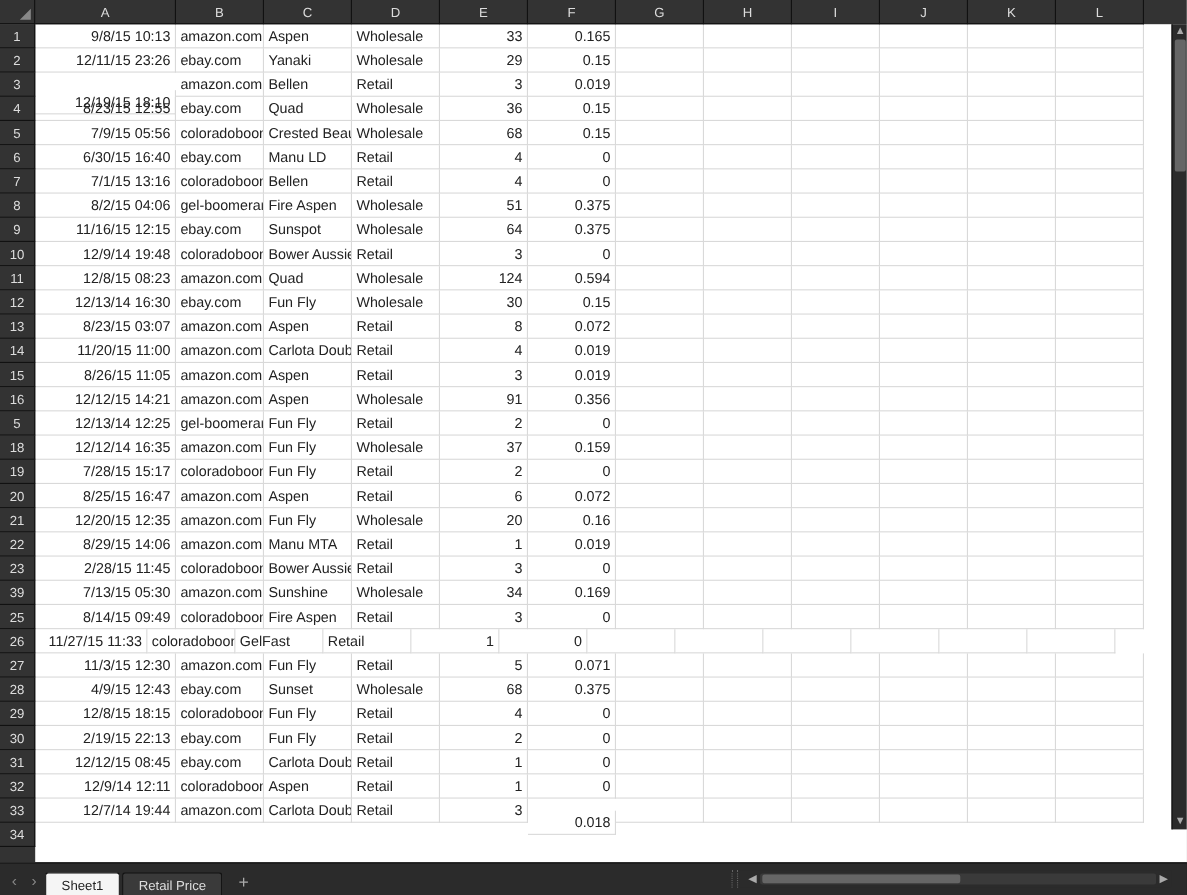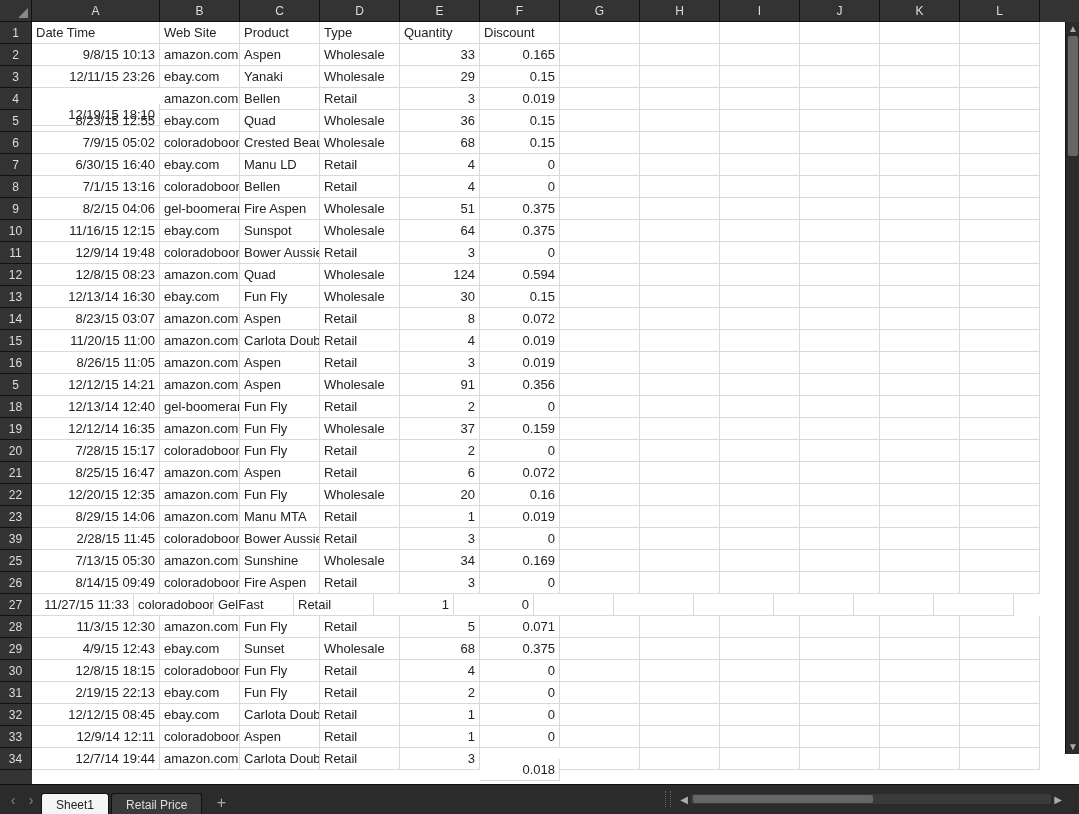--- a/index.html
+++ b/index.html
@@ -249,34 +249,20 @@
         <div class="row-head">29</div>
         <div class="row-head">30</div>
         <div class="row-head">31</div>
         <div class="row-head">32</div>
         <div class="row-head">33</div>
         <div class="row-head">34</div>
       </div>
 
     <div class="cells">
 
-    <div class="row">
-          <div class="cell txt" style="width: 128px;">Date Time</div>
-          <div class="cell txt" style="width: 80px;">Web Site</div>
-          <div class="cell txt" style="width: 80px;">Product</div>
-          <div class="cell txt" style="width: 80px;">Type</div>
-          <div class="cell txt" style="width: 80px;">Quantity</div>
-          <div class="cell txt" style="width: 80px;">Discount</div>
-          <div class="cell txt" style="width: 80px;"></div>
-          <div class="cell txt" style="width: 80px;"></div>
-          <div class="cell txt" style="width: 80px;"></div>
-          <div class="cell txt" style="width: 80px;"></div>
-          <div class="cell txt" style="width: 80px;"></div>
-          <div class="cell txt" style="width: 80px;"></div>
-        </div>
         <div class="row">
           <div class="cell num" style="width: 128px;">9/8/15 10:13</div>
           <div class="cell txt" style="width: 80px;">amazon.com</div>
           <div class="cell txt" style="width: 80px;">Aspen</div>
           <div class="cell txt" style="width: 80px;">Wholesale</div>
           <div class="cell num" style="width: 80px;">33</div>
           <div class="cell num" style="width: 80px;">0.165</div>
           <div class="cell txt" style="width: 80px;"></div>
           <div class="cell txt" style="width: 80px;"></div>
           <div class="cell txt" style="width: 80px;"></div>
@@ -320,21 +306,21 @@
           <div class="cell num" style="width: 80px;">36</div>
           <div class="cell num" style="width: 80px;">0.15</div>
           <div class="cell txt" style="width: 80px;"></div>
           <div class="cell txt" style="width: 80px;"></div>
           <div class="cell txt" style="width: 80px;"></div>
           <div class="cell txt" style="width: 80px;"></div>
           <div class="cell txt" style="width: 80px;"></div>
           <div class="cell txt" style="width: 80px;"></div>
         </div>
         <div class="row">
-          <div class="cell num" style="width: 128px;">7/9/15 05:02</div>
+          <div class="cell num" style="width: 128px;">7/9/15 05:56</div>
           <div class="cell txt" style="width: 80px;">coloradoboomerangs.com</div>
           <div class="cell txt" style="width: 80px;">Crested Beaut</div>
           <div class="cell txt" style="width: 80px;">Wholesale</div>
           <div class="cell num" style="width: 80px;">68</div>
           <div class="cell num" style="width: 80px;">0.15</div>
           <div class="cell txt" style="width: 80px;"></div>
           <div class="cell txt" style="width: 80px;"></div>
           <div class="cell txt" style="width: 80px;"></div>
           <div class="cell txt" style="width: 80px;"></div>
           <div class="cell txt" style="width: 80px;"></div>
@@ -488,21 +474,21 @@
           <div class="cell num" style="width: 80px;">91</div>
           <div class="cell num" style="width: 80px;">0.356</div>
           <div class="cell txt" style="width: 80px;"></div>
           <div class="cell txt" style="width: 80px;"></div>
           <div class="cell txt" style="width: 80px;"></div>
           <div class="cell txt" style="width: 80px;"></div>
           <div class="cell txt" style="width: 80px;"></div>
           <div class="cell txt" style="width: 80px;"></div>
         </div>
         <div class="row">
-          <div class="cell num" style="width: 128px;">12/13/14 12:40</div>
+          <div class="cell num" style="width: 128px;">12/13/14 12:25</div>
           <div class="cell txt" style="width: 80px;">gel-boomerangs.com</div>
           <div class="cell txt" style="width: 80px;">Fun Fly</div>
           <div class="cell txt" style="width: 80px;">Retail</div>
           <div class="cell num" style="width: 80px;">2</div>
           <div class="cell num" style="width: 80px;">0</div>
           <div class="cell txt" style="width: 80px;"></div>
           <div class="cell txt" style="width: 80px;"></div>
           <div class="cell txt" style="width: 80px;"></div>
           <div class="cell txt" style="width: 80px;"></div>
           <div class="cell txt" style="width: 80px;"></div>

